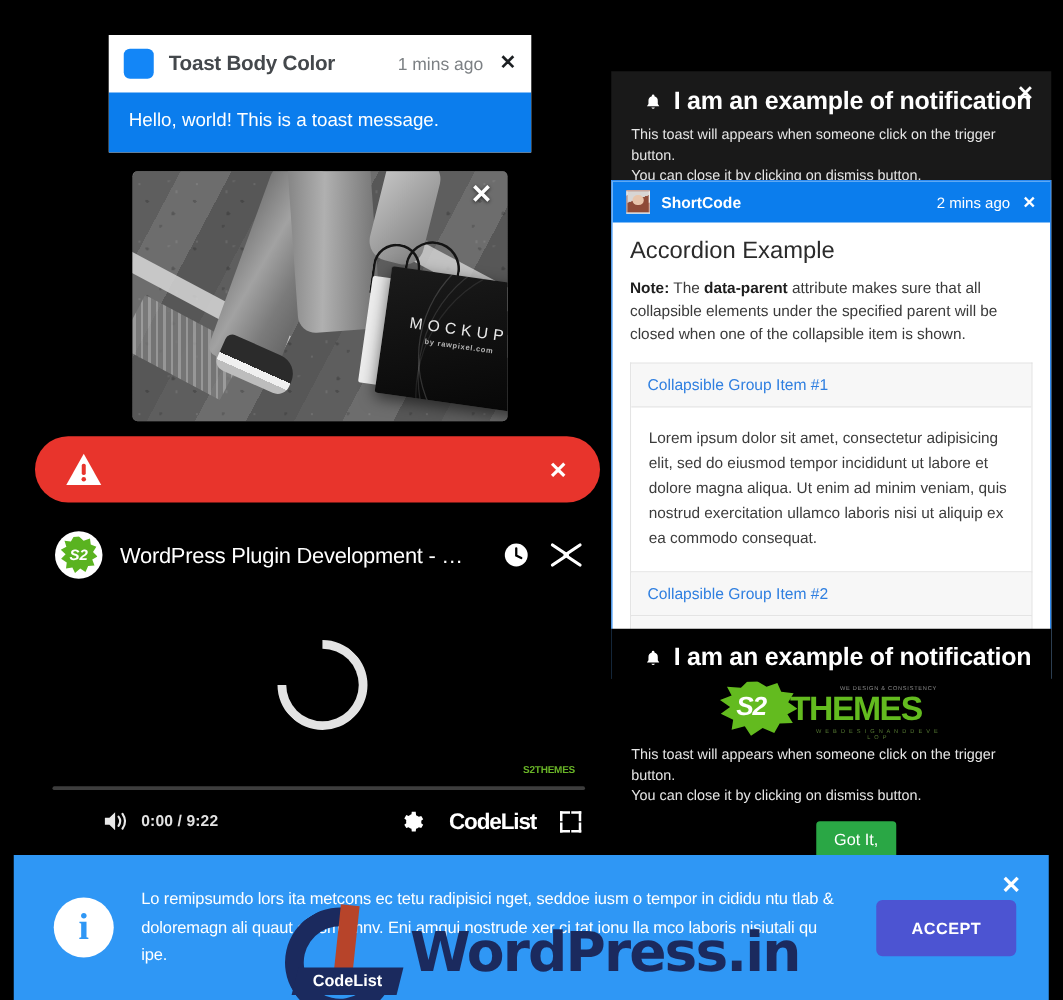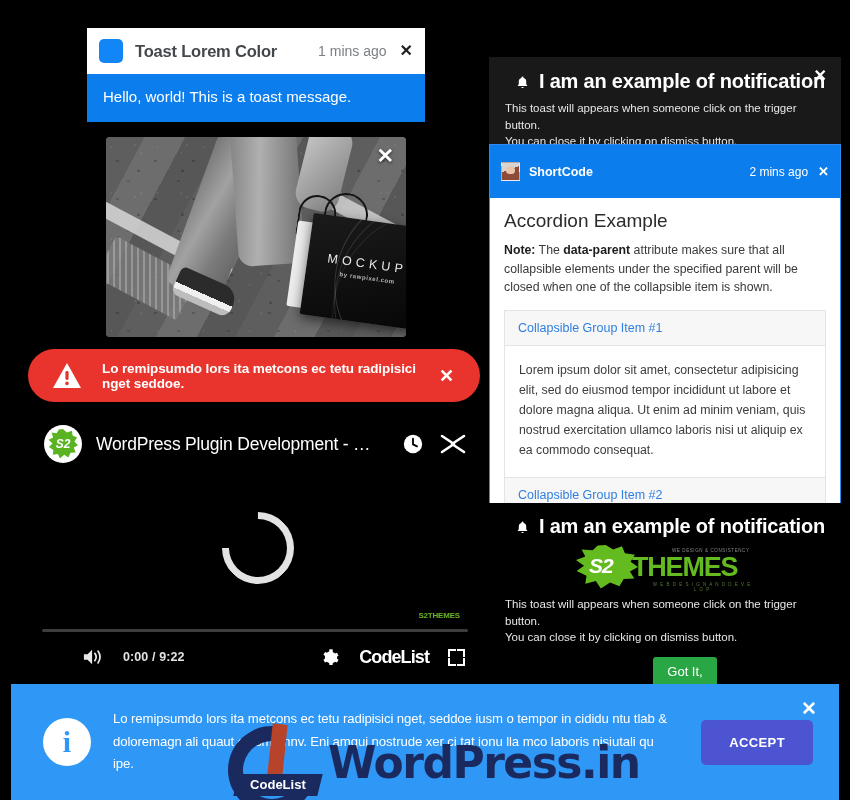--- a/index.html
+++ b/index.html
@@ -342,21 +342,21 @@
     padding: 0 15px;
     background: #000000;
   }
   .ctl { display: flex; align-items: center; cursor: pointer; }
   .pause-ico {
     width: 15px; height: 18px;
     display: flex; justify-content: space-between;
   }
   .pause-ico span { width: 5px; background: #e8e8e8; border-radius: 1px; display:block; }
   .yt-time {
-    margin-left: 19px;
+    margin-left: 9px;
     color: #e2e2e2;
     font-size: 12.5px;
     font-weight: bold;
     letter-spacing: .1px;
   }
   .yt-right {
     margin-left: auto;
     display: flex;
     align-items: center;
     gap: 19px;
@@ -418,21 +418,21 @@
     width: 352px;
     background: #ffffff;
     border: 1px solid #2f8bf0;
     box-sizing: border-box;
     overflow: hidden;
   }
   .panel-head {
     display: flex;
     align-items: center;
     background: #0b7ded;
-    padding: 17px 11px;
+    padding: 7px 11px;
   }
   .panel-avatar {
     width: 17px; height: 17px;
     background: linear-gradient(160deg,#d8d6d4 0 40%, #8e4b38 40% 100%);
     border: 1px solid rgba(255,255,255,.5);
     flex: 0 0 auto;
     position: relative;
     overflow: hidden;
   }
   .panel-avatar::after{
@@ -661,21 +661,21 @@
   }
 </style>
 </head>
 <body>
 
 <div id="stage">
 
   <div class="toast">
     <div class="toast-head">
       <div class="toast-swatch"></div>
-      <div class="toast-title">Toast Lorem Color</div>
+      <div class="toast-title">Toast Body Color</div>
       <div class="toast-time">1 mins ago</div>
       <div class="toast-x">✕</div>
     </div>
     <div class="toast-body">Hello, world! This is a toast message.</div>
   </div>
 
   <div class="photo-card">
     <div class="photo-bg"></div>
     <div class="photo-stripe stripe-a"></div>
     <div class="photo-stripe stripe-b"></div>
@@ -697,21 +697,20 @@
     </div>
     <div class="photo-x">✕</div>
   </div>
 
   <div class="alert-red">
     <svg class="warn-tri" width="30" height="27" viewBox="0 0 30 27">
       <path d="M15 1 L29 26 L1 26 Z" fill="#ffffff"></path>
       <rect x="13.4" y="9" width="3.2" height="9" rx="1.4" fill="#e8342c"></rect>
       <circle cx="15" cy="21.4" r="1.8" fill="#e8342c"></circle>
     </svg>
-    <div class="alert-red-text">Lo remipsumdo lors ita metcons ec tetu radipisici nget seddoe.</div>
     <div class="alert-red-x">✕</div>
   </div>
 
   <div class="player">
     <div class="yt-head">
       <div class="yt-avatar">
         <div class="s2-blob">S2</div>
       </div>
       <div class="yt-title">WordPress Plugin Development - Ho...</div>
       <div class="yt-head-icons">

